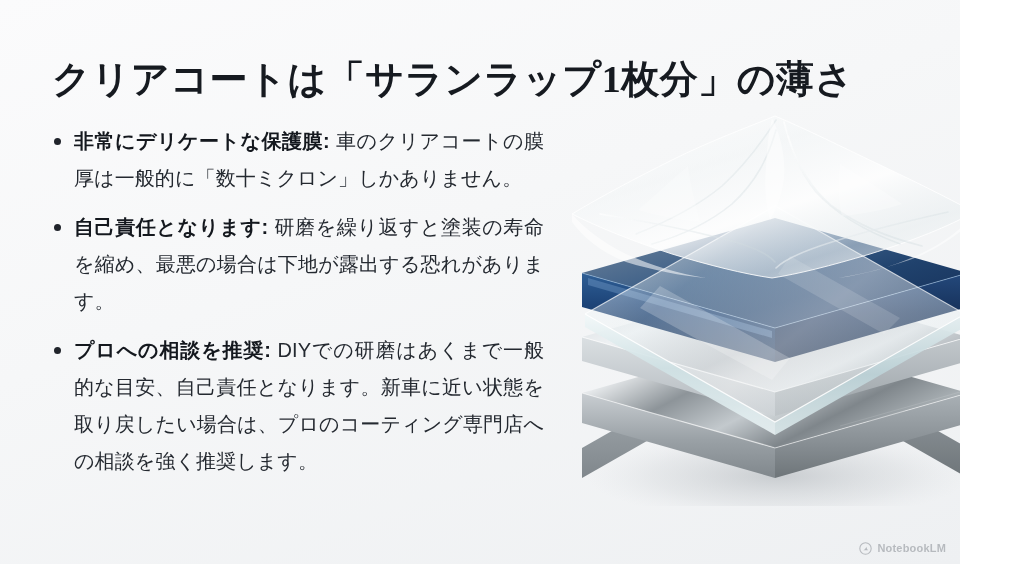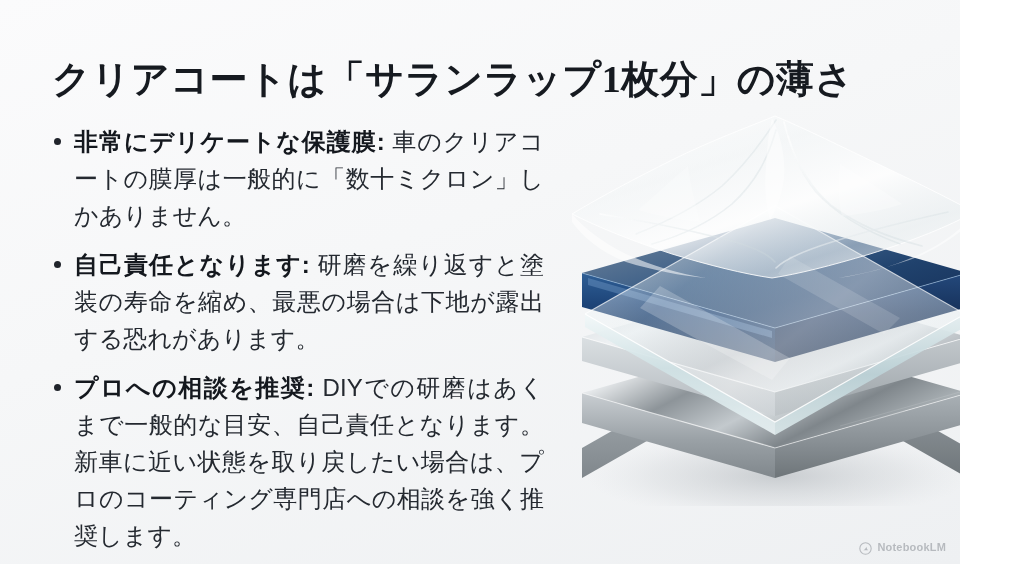--- a/index.html
+++ b/index.html
@@ -45,21 +45,21 @@
     width: 492px;
     list-style: none;
     margin: 0;
     padding: 0;
     color: #20242b;
   }
   .bullet-item {
     position: relative;
     padding-left: 22px;
     margin-bottom: 12px;
-    font-size: 24px;
+    font-size: 20px;
     line-height: 37px;
     letter-spacing: 0.1px;
     text-align: justify;
     text-justify: inter-character;
   }
   .bullet-item:last-child { margin-bottom: 16px; }
   .bullet-marker {
     position: absolute;
     left: 2px;
     top: 15px;
@@ -90,21 +90,21 @@
     width: 100%;
     height: 100%;
   }
 
   
   #watermark {
     position: absolute;
     right: 14px;
     bottom: 10px;
     display: flex;
-    align-items: flex-start;
+    align-items: center;
     gap: 5px;
     opacity: 0.42;
   }
   #watermark .wm-label {
     font-size: 11px;
     font-weight: bold;
     letter-spacing: 0.2px;
     color: #6b7078;
   }
   #watermark .wm-mark {

